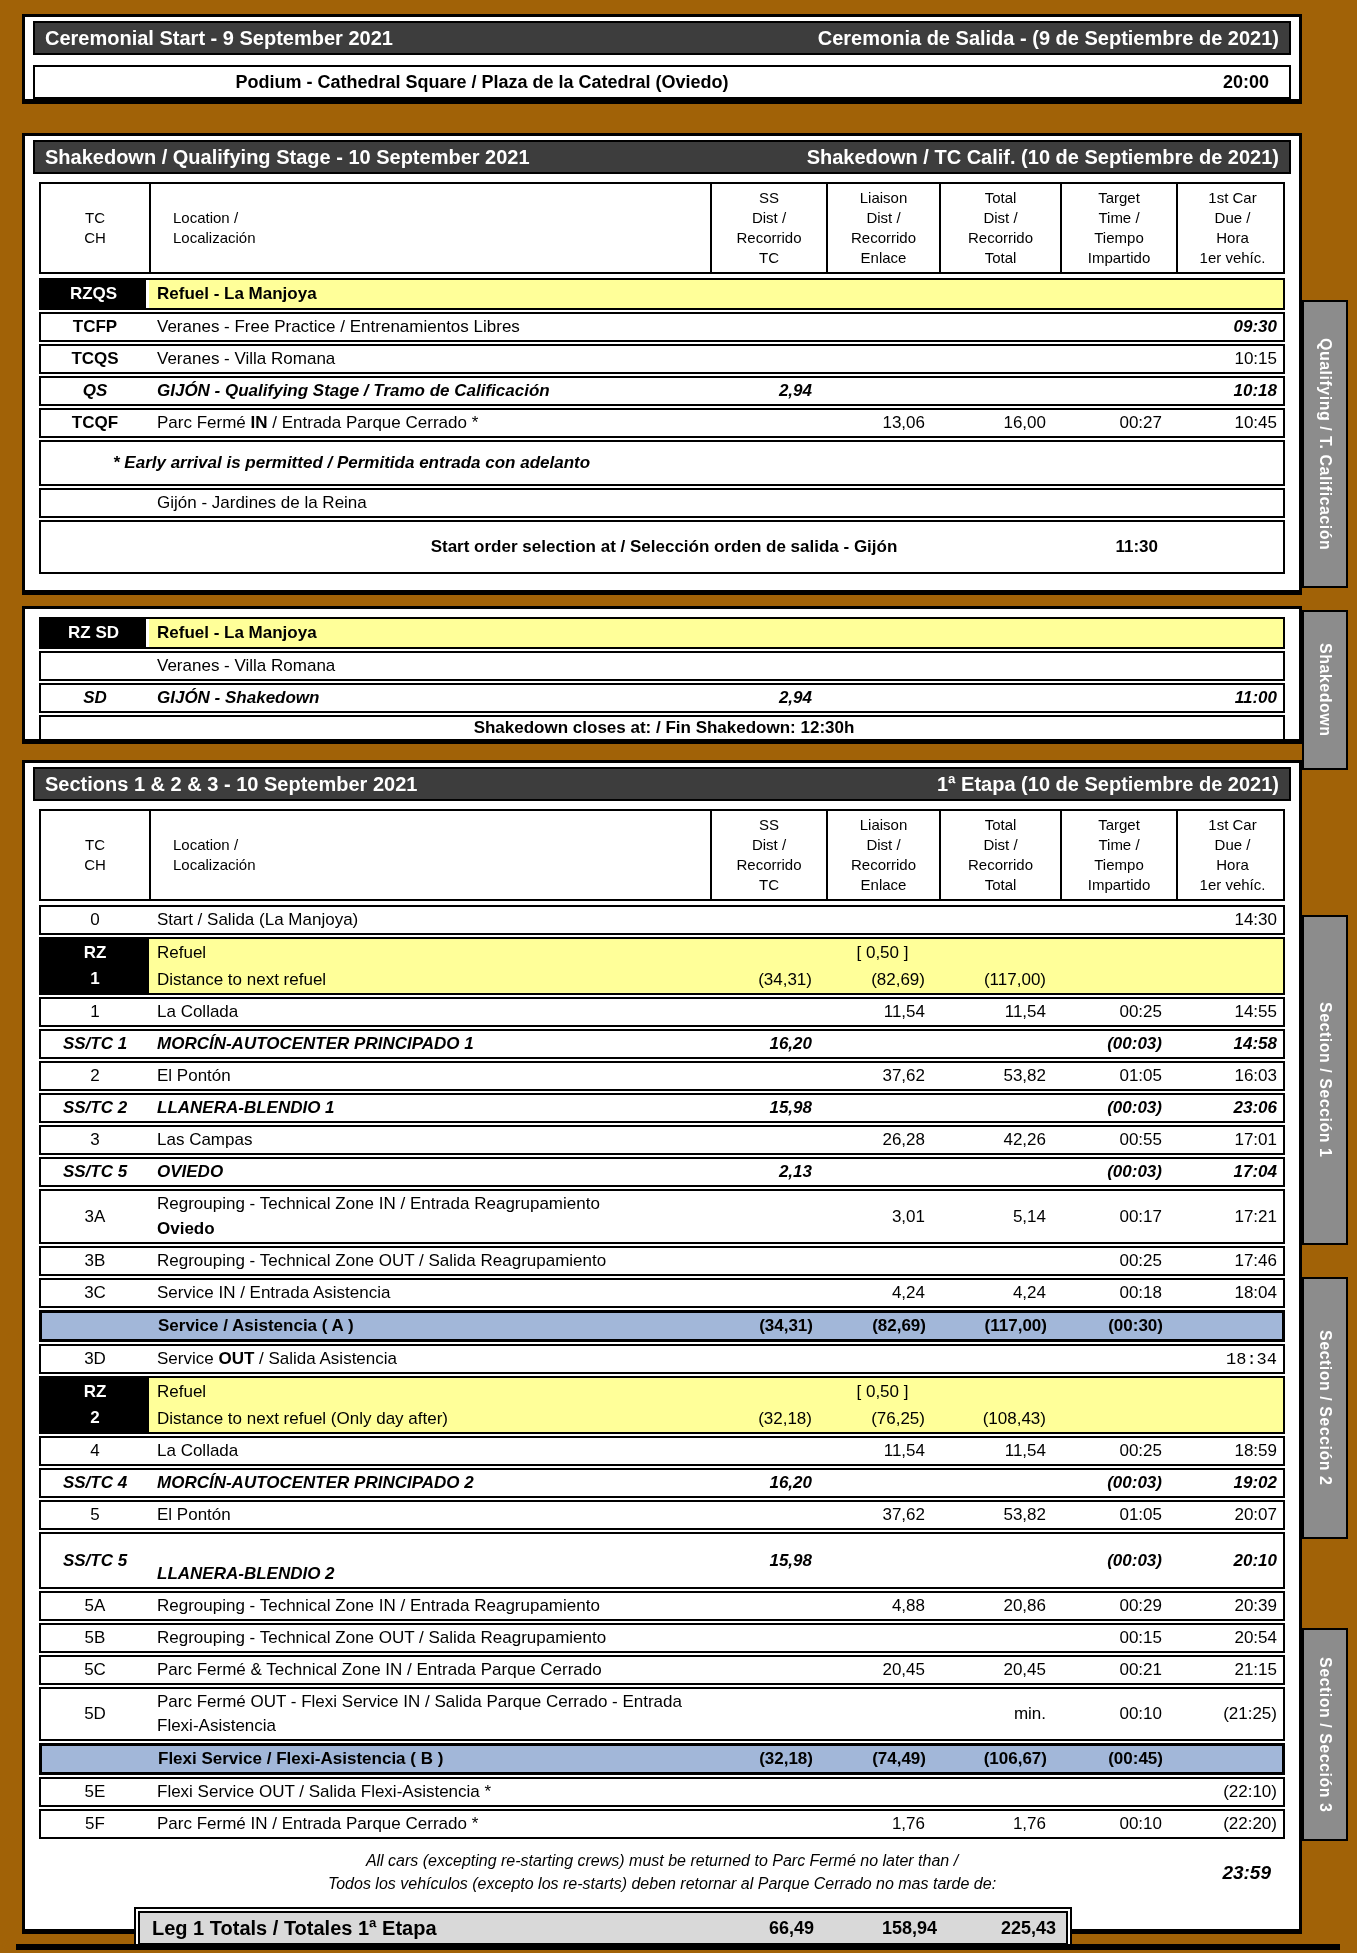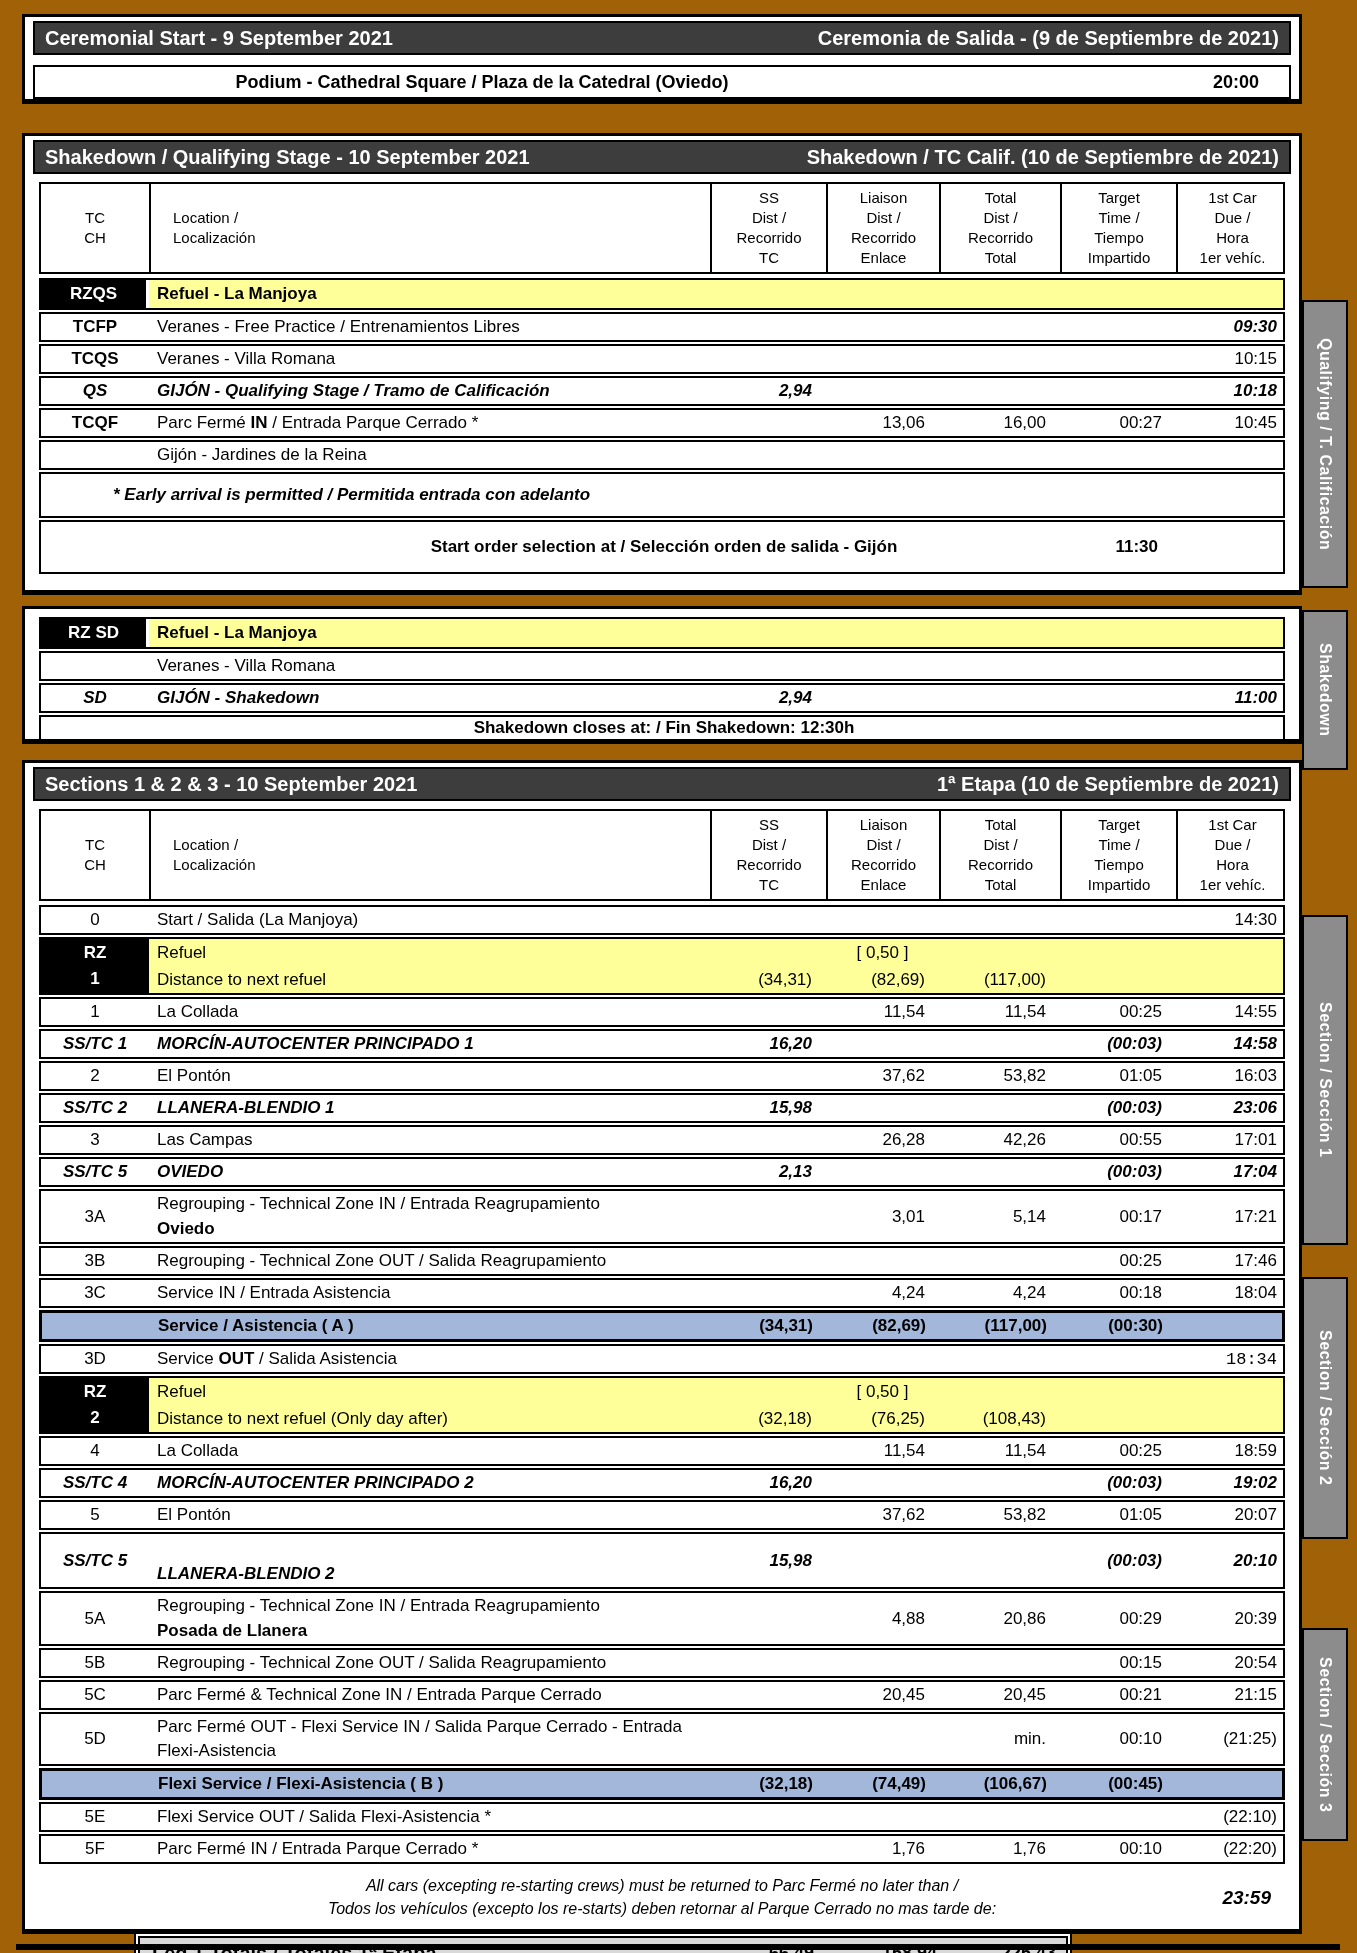--- a/index.html
+++ b/index.html
@@ -49,21 +49,21 @@
   .totals .tlabel{font-weight:bold;font-size:20px;padding-left:12px;}
   .totals .tv{position:absolute;font-weight:bold;font-size:18px;top:50%;transform:translateY(-50%);}
   .tv.v1{right:252px;} .tv.v2{right:129px;} .tv.v3{right:10px;}
   .vtab{position:absolute;left:1302px;width:46px;background:#8C8C8C;border:2px solid #000;
         color:#fff;font-weight:bold;font-size:16px;letter-spacing:.5px;
         writing-mode:vertical-rl;display:flex;align-items:center;justify-content:center;
         box-sizing:border-box;text-align:center;}
   .podrow{position:relative;margin-top:10px;height:34px;border:2px solid #000;
           display:flex;align-items:center;justify-content:center;font-weight:bold;font-size:18px;
           padding-right:360px;box-sizing:border-box;}
-  .podtime{position:absolute;right:30px;top:50%;transform:translateY(-50%);font-weight:bold;}
+  .podtime{position:absolute;right:20px;top:50%;transform:translateY(-50%);font-weight:bold;}
   .nextstrip{position:absolute;left:16px;width:1324px;top:1944px;height:6px;background:#000;}
 </style>
 </head>
 <body>
 
 <div class="page">
 
   <div class="frame" style="top:14px;height:90px;">
     <div class="hbar">
       <span>Ceremonial Start - 9 September 2021</span>
@@ -177,28 +177,28 @@
             <div class="c num" style="grid-column: 5;">
               <div><span>16,00</span></div>
             </div>
             <div class="c num" style="grid-column: 6;">
               <div><span>00:27</span></div>
             </div>
             <div class="c duec" style="grid-column: 7;">
               <div><span>10:45</span></div>
             </div>
           </div>
-          <div class="trow">
-            <div class="c locc" style="grid-column: 2 / 8;">
-              <div><span>Gijón - Jardines de la Reina</span></div>
-            </div>
-          </div>
           <div class="trow" style="min-height: 46px;">
             <div class="c lnote" style="grid-column: 1 / 8;">
               <div><span>* Early arrival is permitted / Permitida entrada con adelanto</span></div>
+            </div>
+          </div>
+          <div class="trow">
+            <div class="c locc" style="grid-column: 2 / 8;">
+              <div><span>Gijón - Jardines de la Reina</span></div>
             </div>
           </div>
           <div class="trow" style="min-height: 54px;">
             <div class="c ctrnote" style="grid-column: 1 / 8;">
               <div><span>Start order selection at / Selección orden de salida - Gijón</span></div>
             </div>
             <span class="noteval tgt">11:30</span>
           </div>
         </div>
     </div>
@@ -614,21 +614,20 @@
             <div class="c duec" style="grid-column: 7;">
               <div><span>20:10</span></div>
             </div>
           </div>
           <div class="trow">
             <div class="c tcc" style="grid-column: 1;">
               <div><span>5A</span></div>
             </div>
             <div class="c locc" style="grid-column: 2;">
               <div><span>Regrouping - Technical Zone IN / Entrada Reagrupamiento</span></div>
-              <div class="line2"><span style="font-weight: bold;">Posada de Llanera</span></div>
             </div>
             <div class="c num" style="grid-column: 4;">
               <div><span>4,88</span></div>
             </div>
             <div class="c num" style="grid-column: 5;">
               <div><span>20,86</span></div>
             </div>
             <div class="c num" style="grid-column: 6;">
               <div><span>00:29</span></div>
             </div>

